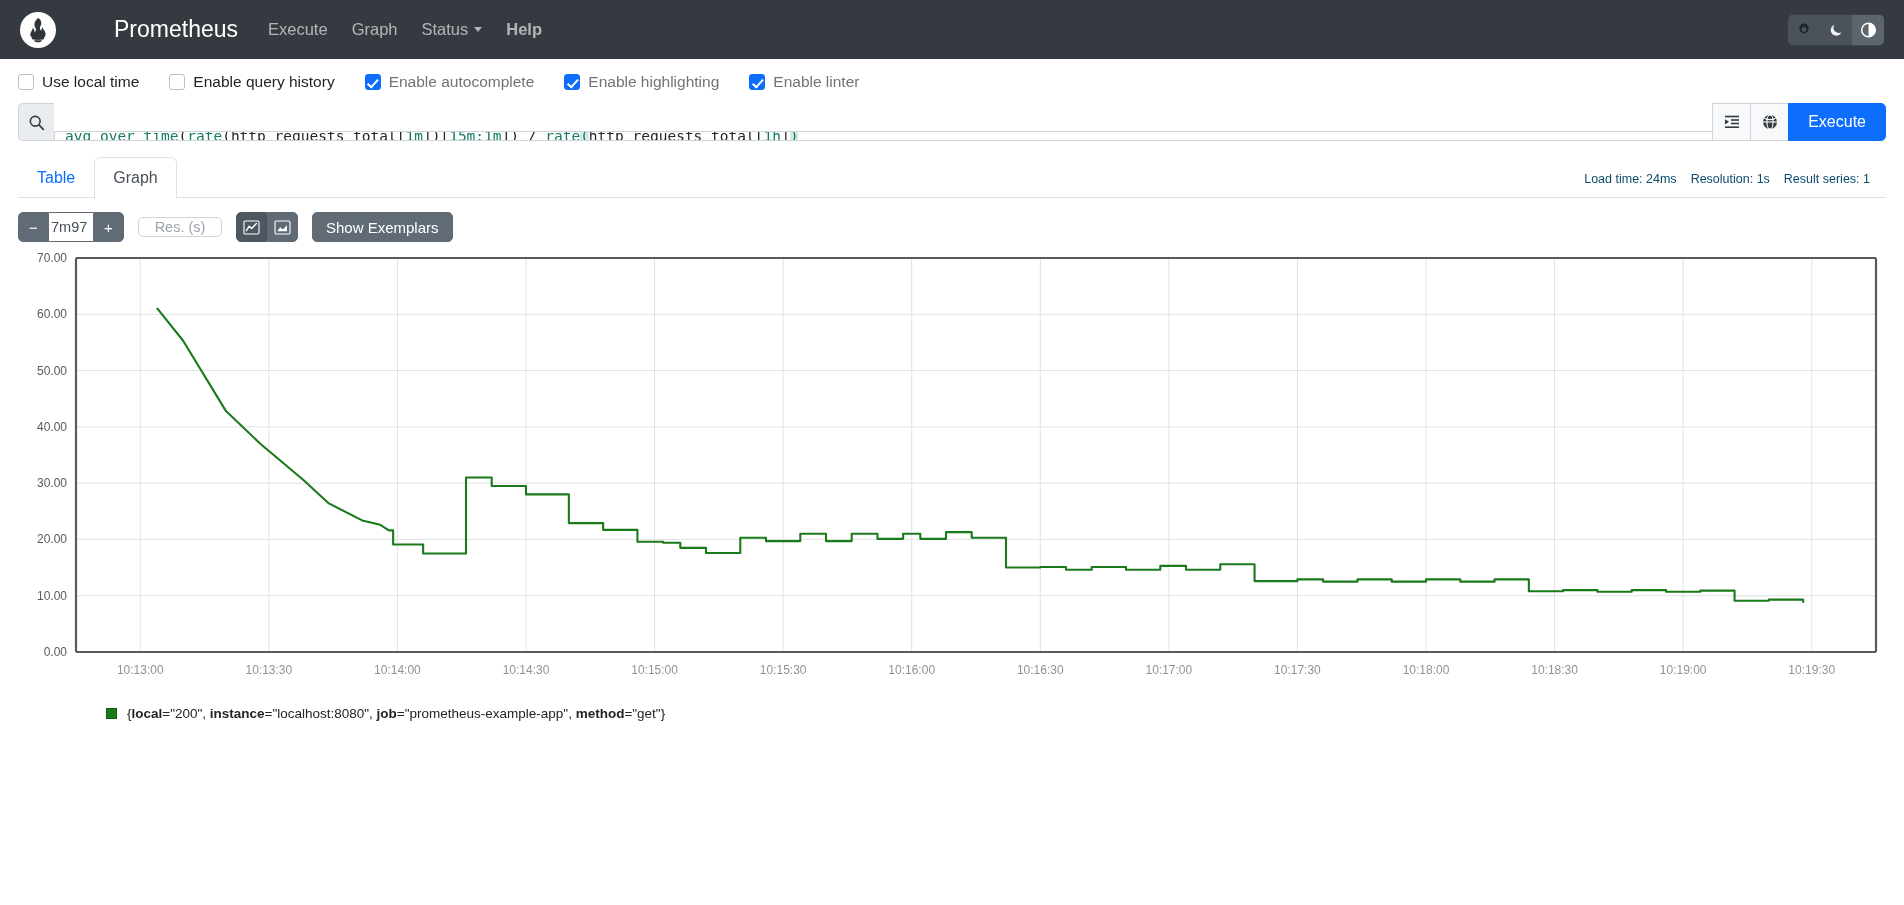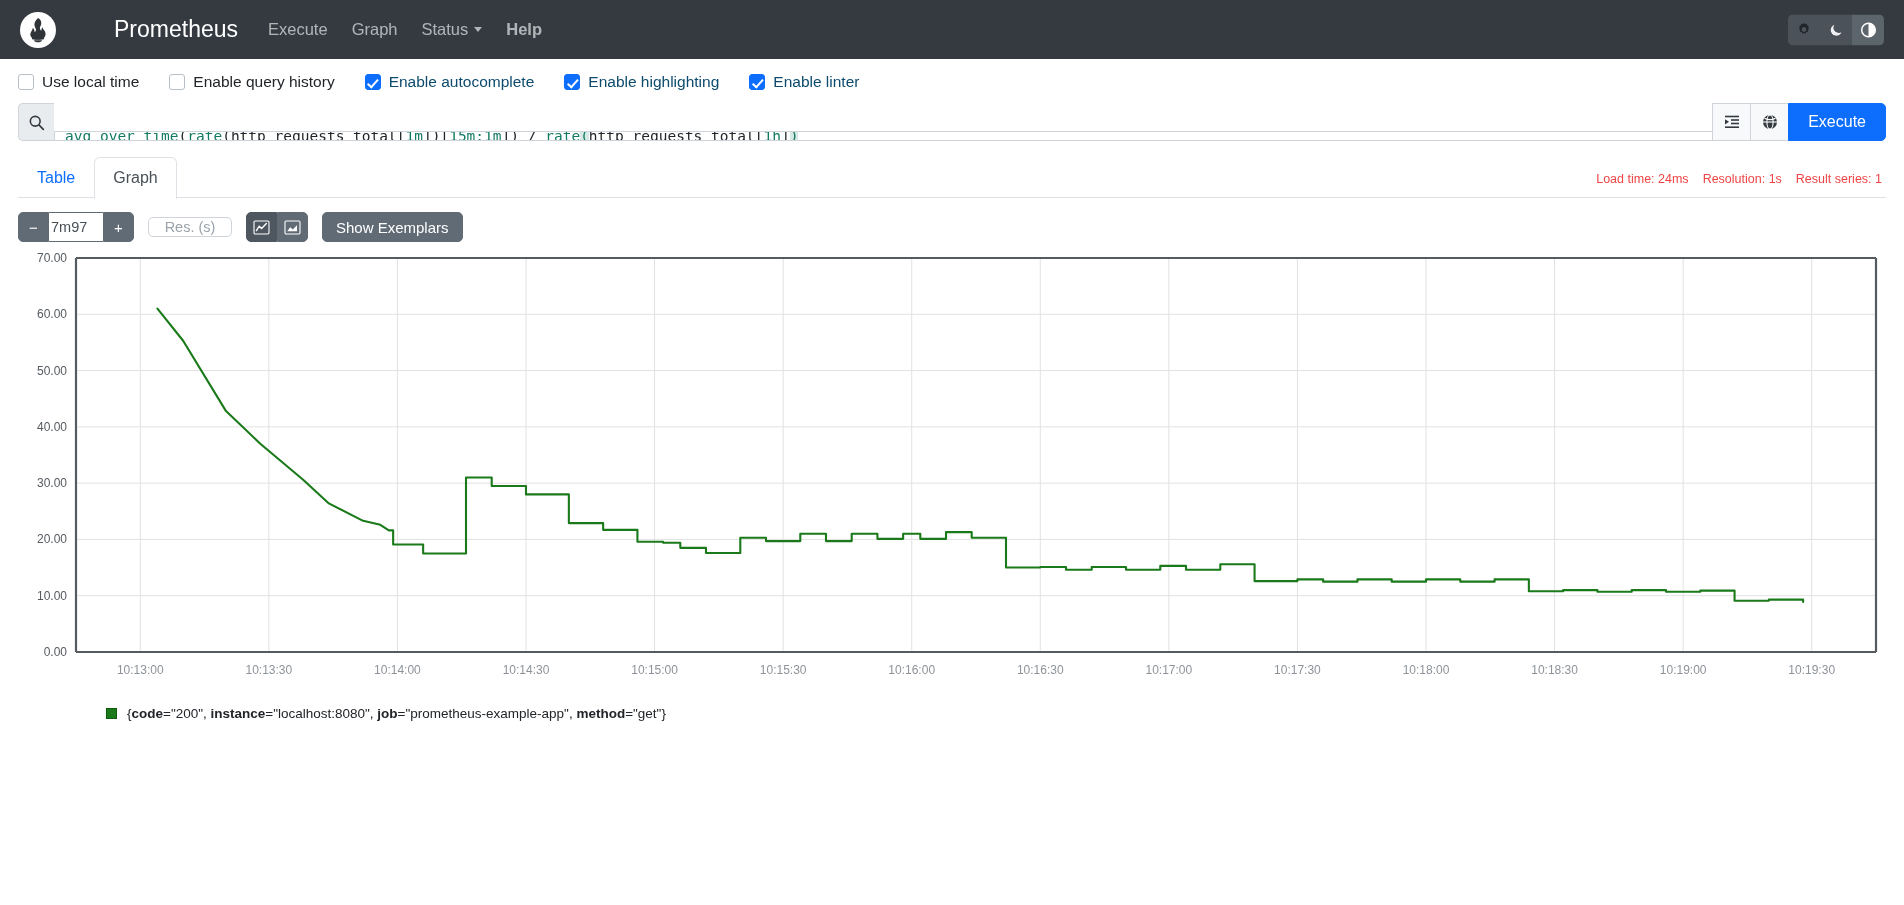--- a/index.html
+++ b/index.html
@@ -109,21 +109,21 @@
   .cbx.checked::after {
     content: "";
     position: absolute;
     left: 4.6px; top: 1.6px;
     width: 4px; height: 8.5px;
     border: solid #fff;
     border-width: 0 2px 2px 0;
     transform: rotate(42deg);
   }
   .opt-label { font-size: 15.5px; color: #212529; cursor: pointer; }
-  .opt-label.lnk { color: #0c4a6e; }
+  .opt-label.lnk { color: #737373; }
 
   
   .query-row {
     display: flex;
     align-items: stretch;
     margin: 0 18px;
     height: 38px;
   }
   .q-icon {
     width: 36px;
@@ -191,24 +191,24 @@
     line-height: 22px;
     white-space: nowrap;
   }
   .tab.active {
     color: #495057;
     background: #fff;
     border-color: #dee2e6 #dee2e6 #fff;
   }
   .meta {
     position: absolute;
-    right: 4px;
+    right: 16px;
     bottom: 11px;
     font-size: 12.5px;
-    color: #ef4444;
+    color: #0c4a6e;
     display: flex;
     gap: 14px;
     white-space: nowrap;
   }
 
   
   .ctrl-row {
     display: flex;
     align-items: center;
     margin: 14px 18px 0 18px;
@@ -231,21 +231,21 @@
     background: #fff;
     border: 1px solid #616b76;
     border-left: none; border-right: none;
     display: flex; align-items: center; justify-content: center;
     font-size: 14.5px;
     color: #495057;
     cursor: text;
     overflow: hidden;
     white-space: nowrap;
   }
-  .gfield.range { width: 54px; padding-left: 2px; justify-content: flex-start; }
+  .gfield.range { width: 44px; padding-left: 2px; justify-content: flex-start; }
   .gfield.time  { width: 185px; }
   .gx {
     background: #fff;
     border: 1px solid #616b76;
     border-left: none; border-right: none;
     width: 28px;
     display: flex; align-items: center; justify-content: center;
     color: #495057;
     cursor: pointer;
     font-size: 16px;
@@ -490,15 +490,15 @@
       <text x="1793.7142857142858" y="422" text-anchor="middle" font-family="&quot;Liberation Sans&quot;, sans-serif" font-size="12" fill="#8d9399">10:19:30</text>
       <line x1="58" y1="6" x2="1858" y2="6" stroke="#555b60" stroke-width="2.2"></line>
       <line x1="58" y1="6" x2="58" y2="400" stroke="#555b60" stroke-width="2.2"></line>
       <line x1="58" y1="400" x2="1858" y2="400" stroke="#555b60" stroke-width="2.2"></line>
       <line x1="1858" y1="6" x2="1858" y2="400" stroke="#555b60" stroke-width="2.2"></line>
       <polyline points="139.43,56.66 165.14,88.74 165.14,88.74 208.00,159.10 208.00,159.10 242.29,191.74 242.29,191.74 285.14,227.77 285.14,227.77 310.86,251.41 310.86,251.41 345.14,268.85 345.14,268.85 362.29,272.79 362.29,272.79 370.86,278.42 375.14,278.42 375.14,292.49 405.14,292.49 405.14,301.50 448.00,301.50 448.00,225.51 473.71,225.51 473.71,233.96 508.00,233.96 508.00,242.40 550.86,242.40 550.86,271.11 585.14,271.11 585.14,277.86 619.43,277.86 619.43,289.68 645.14,289.68 645.14,290.81 662.29,290.81 662.29,295.87 688.00,295.87 688.00,300.94 722.29,300.94 722.29,285.74 748.00,285.74 748.00,289.12 782.29,289.12 782.29,281.80 808.00,281.80 808.00,289.12 833.71,289.12 833.71,281.80 859.43,281.80 859.43,286.87 885.14,286.87 885.14,281.80 902.29,281.80 902.29,286.87 928.00,286.87 928.00,280.11 953.71,280.11 953.71,285.74 988.00,285.74 988.00,315.57 1022.29,315.57 1022.29,315.01 1048.00,315.01 1048.00,317.82 1073.71,317.82 1073.71,315.01 1108.00,315.01 1108.00,317.82 1142.29,317.82 1142.29,313.88 1168.00,313.88 1168.00,317.82 1202.29,317.82 1202.29,312.19 1236.57,312.19 1236.57,329.08 1279.43,329.08 1279.43,327.39 1305.14,327.39 1305.14,329.64 1339.43,329.64 1339.43,327.39 1373.71,327.39 1373.71,329.64 1408.00,329.64 1408.00,327.39 1442.29,327.39 1442.29,329.64 1476.57,329.64 1476.57,327.39 1510.86,327.39 1510.86,339.21 1545.14,339.21 1545.14,338.09 1579.43,338.09 1579.43,339.77 1613.71,339.77 1613.71,338.09 1648.00,338.09 1648.00,339.77 1682.29,339.77 1682.29,338.65 1716.57,338.65 1716.57,348.78 1750.86,348.78 1750.86,347.65 1785.14,347.65 1785.14,349.91 1819.43,NaN" fill="none" stroke="#1a7a1a" stroke-width="2.1" stroke-linejoin="round" stroke-linecap="round"></polyline>
     </svg>
 
   <div class="legend">
     <span class="swatch"></span>
-    <span class="legend-text" id="legend-text"><span>{</span><b>code</b><span>="200", </span><b>instance</b><span>="localhost:8080", </span><b>job</b><span>="prometheus-example-app", </span><b>method</b><span>="get"}</span></span>
+    <span class="legend-text" id="legend-text"><span>{</span><b>local</b><span>="200", </span><b>instance</b><span>="localhost:8080", </span><b>job</b><span>="prometheus-example-app", </span><b>method</b><span>="get"}</span></span>
   </div>
 </div>
 
 </body></html>

